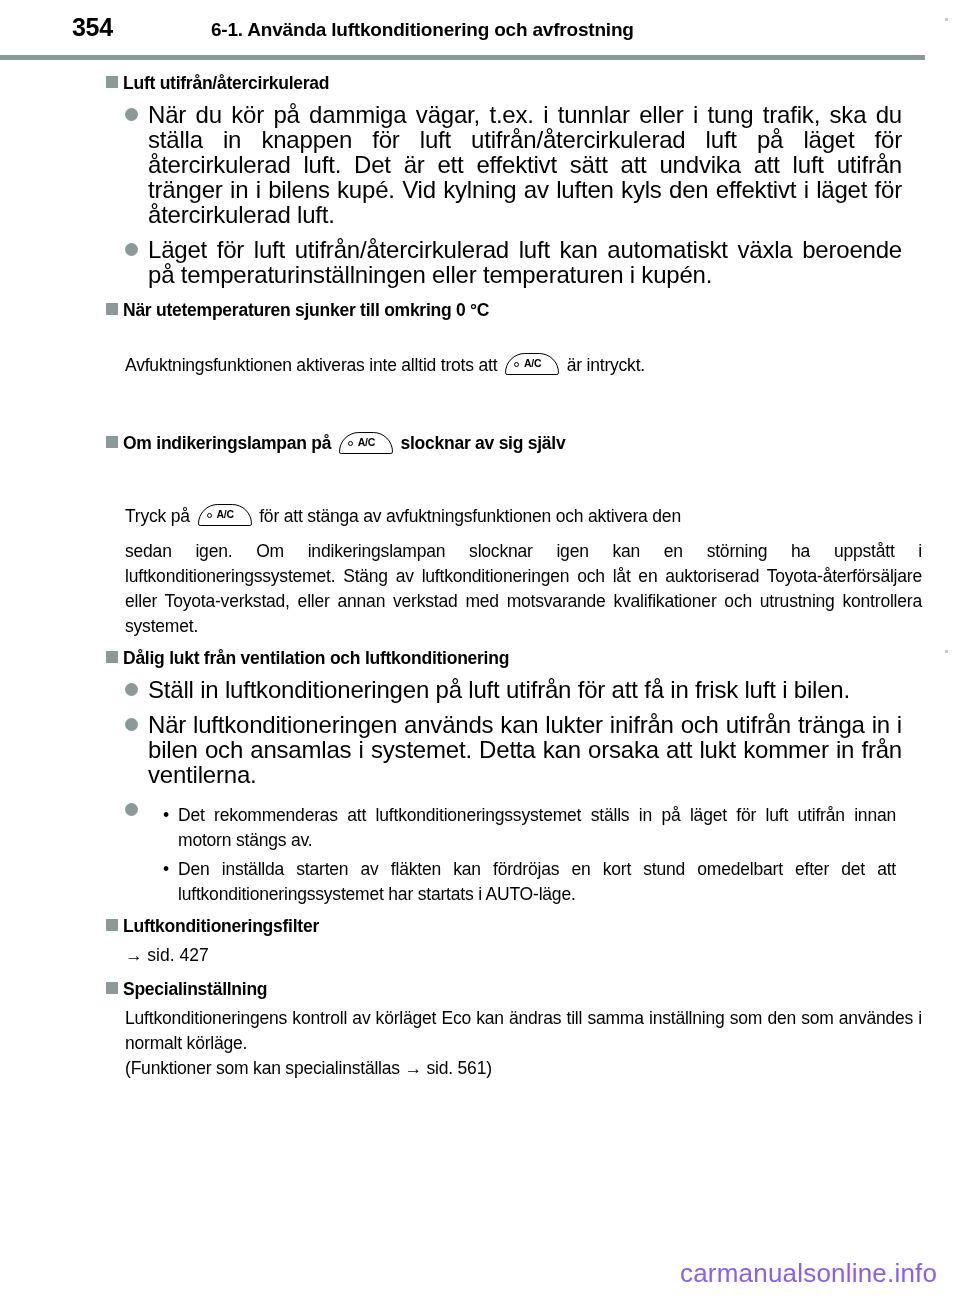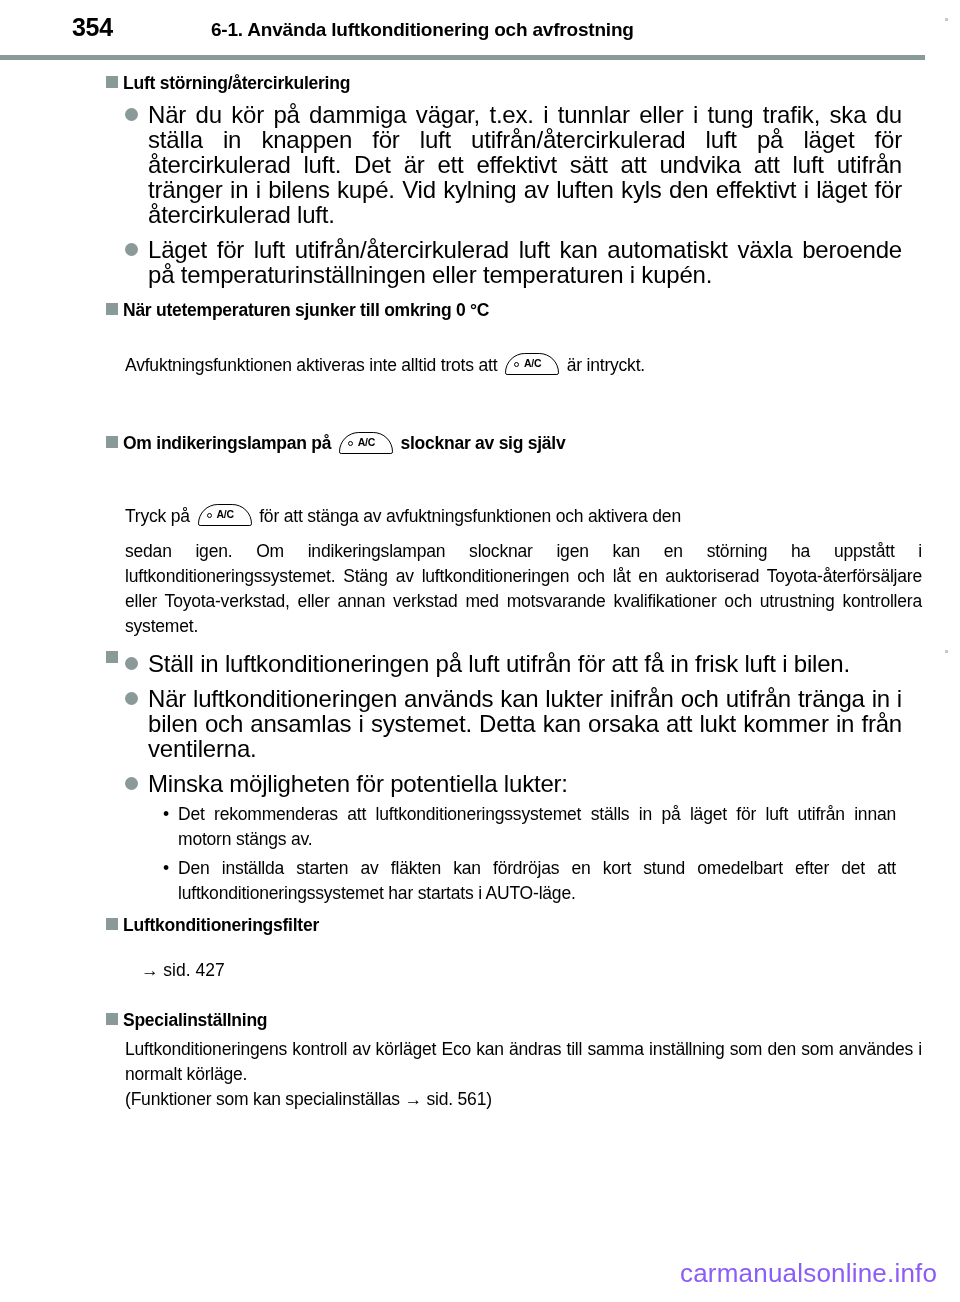--- a/index.html
+++ b/index.html
@@ -131,21 +131,21 @@
     text-align: justify;
     margin: 0;
   }
   .plain.nojust { text-align: left; }
 
   .ref {
     position: relative;
     padding-left: 125px;
     font-size: 17.5px;
     line-height: 25px;
-    margin: 16px;
+    margin: 0;
   }
 
   .sp4  { height: 4px; }
   .sp6  { height: 6px; }
   .sp8  { height: 8px; }
   .sp10 { height: 10px; }
   .sp18 { height: 18px; }
   .sp22 { height: 22px; }
   .sp30 { height: 30px; }
 
@@ -210,21 +210,21 @@
 <div class="page-header">
   <div class="page-number">354</div>
   <div class="header-title">6-1. Använda luftkonditionering och avfrostning</div>
   <div class="header-rule"></div>
 </div>
 
 <div class="content">
 
   <div class="sq-head">
     <span class="sq-bullet"></span>
-    <span>Luft störning/återcirkulering</span>
+    <span>Luft utifrån/återcirkulerad</span>
   </div>
   <div class="sp6"></div>
   <div class="rd-item">
     <span class="rd-bullet"></span>
     <span>När du kör på dammiga vägar, t.ex. i tunnlar eller i tung trafik, ska du ställa in knappen för luft utifrån/återcirkulerad luft på läget för återcirkulerad luft. Det är ett effektivt sätt att undvika att luft utifrån tränger in i bilens kupé. Vid kylning av luften kyls den effektivt i läget för återcirkulerad luft.</span>
   </div>
   <div class="sp10"></div>
   <div class="rd-item">
     <span class="rd-bullet"></span>
     <span>Läget för luft utifrån/återcirkulerad luft kan automatiskt växla beroende på temperaturinställningen eller temperaturen i kupén.</span>
@@ -273,35 +273,35 @@
     </span>
     <span>för att stänga av avfuktningsfunktionen och aktivera den</span>
   </div>
   <div class="sp10"></div>
   <div class="plain">sedan igen. Om indikeringslampan slocknar igen kan en störning ha uppstått i luftkonditioneringssystemet. Stäng av luftkonditioneringen och låt en auktoriserad Toyota-återförsäljare eller Toyota-verkstad, eller annan verkstad med motsvarande kvalifikationer och utrustning kontrollera systemet.</div>
 
   <div class="sp6"></div>
 
   <div class="sq-head">
     <span class="sq-bullet"></span>
+    <span>Dålig lukt från ventilation och luftkonditionering</span>
   </div>
   <div class="sp6"></div>
   <div class="rd-item">
     <span class="rd-bullet"></span>
     <span>Ställ in luftkonditioneringen på luft utifrån för att få in frisk luft i bilen.</span>
   </div>
   <div class="sp10"></div>
   <div class="rd-item">
     <span class="rd-bullet"></span>
     <span>När luftkonditioneringen används kan lukter inifrån och utifrån tränga in i bilen och ansamlas i systemet. Detta kan orsaka att lukt kommer in från ventilerna.</span>
   </div>
   <div class="sp10"></div>
   <div class="rd-item">
     <span class="rd-bullet"></span>
-    <span>Minska möjligheten för potentiella lukter:</span>
   </div>
   <div class="sp6"></div>
   <div class="dash-item">
     <span class="dash-bullet">•</span>
     <span>Det rekommenderas att luftkonditioneringssystemet ställs in på läget för luft utifrån innan motorn stängs av.</span>
   </div>
   <div class="sp4"></div>
   <div class="dash-item">
     <span class="dash-bullet">•</span>
     <span>Den inställda starten av fläkten kan fördröjas en kort stund omedelbart efter det att luftkonditioneringssystemet har startats i AUTO-läge.</span>

